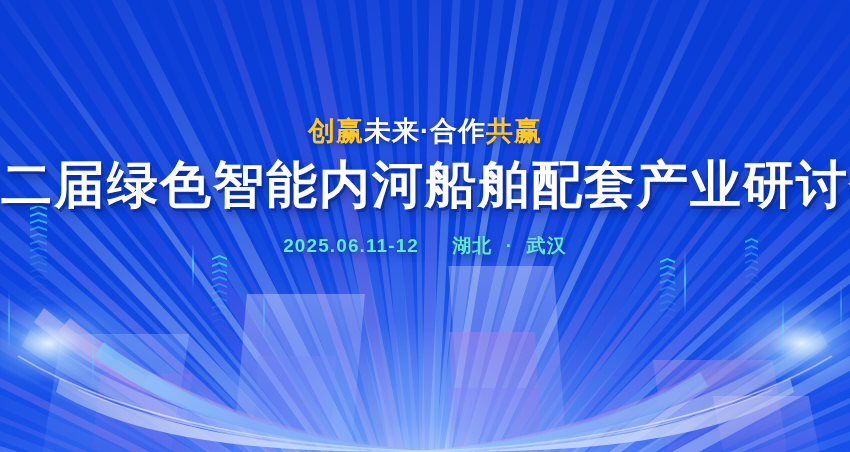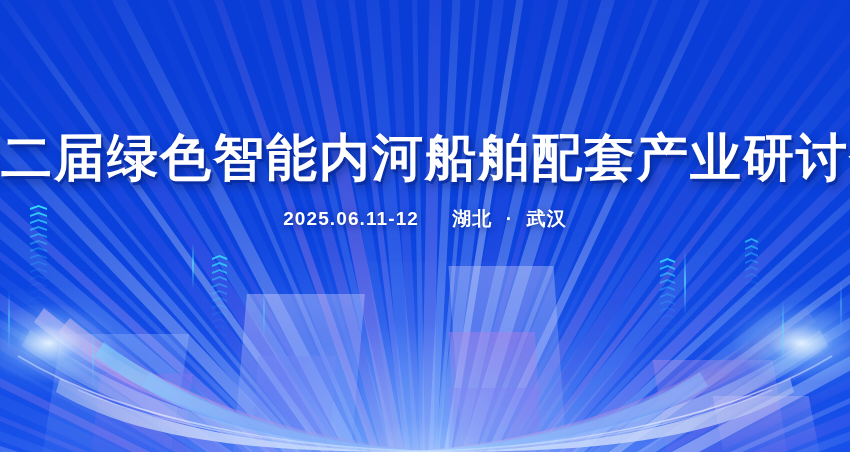--- a/index.html
+++ b/index.html
@@ -101,21 +101,21 @@
   .subtitle-en{
     margin-top:11px;
     font-size:11.5px;font-weight:700;color:#ffffff;
     letter-spacing:1.55px;white-space:nowrap;
     font-family:"DejaVu Sans Mono","Liberation Mono",monospace;
     text-shadow:0 1px 4px rgba(5,30,110,.6);
   }
 
   .meta{
     margin-top:21px;
-    font-size:19px;font-weight:700;color:#ffffff;
+    font-size:19px;font-weight:700;color:#5eead4;
     letter-spacing:1.1px;white-space:nowrap;
     text-shadow:0 2px 6px rgba(5,30,110,.6);
   }
   .meta .sep{margin:0 7px;}
 </style>
 </head>
 <body>
 
 <div id="banner">
 
@@ -327,20 +327,23 @@
       <span class="hairline" style="left:92px;top:330px;height:56px;opacity:0.45;"></span>
       <span class="hairline" style="left:192px;top:243px;height:46px;opacity:0.75;"></span>
       <span class="hairline" style="left:263px;top:288px;height:50px;opacity:0.5;"></span>
       <span class="hairline" style="left:684px;top:250px;height:66px;opacity:0.8;"></span>
       <span class="hairline" style="left:782px;top:300px;height:62px;opacity:0.6;"></span>
       <span class="hairline" style="left:840px;top:282px;height:50px;opacity:0.45;"></span>
     </div>
 
   <div class="content">
 
+    <div class="eyebrow">
+      <span class="gold">创赢</span><span class="wht">未来·合作</span><span class="gold">共赢</span>
+    </div>
 
     <div class="title">第二届绿色智能内河船舶配套产业研讨会</div>
 
 
     <div class="meta">
       <span>2025.06.11-12</span>
       <span class="sep">&nbsp;</span>
       <span>湖北</span>
       <span class="sep">·</span>
       <span>武汉</span>

